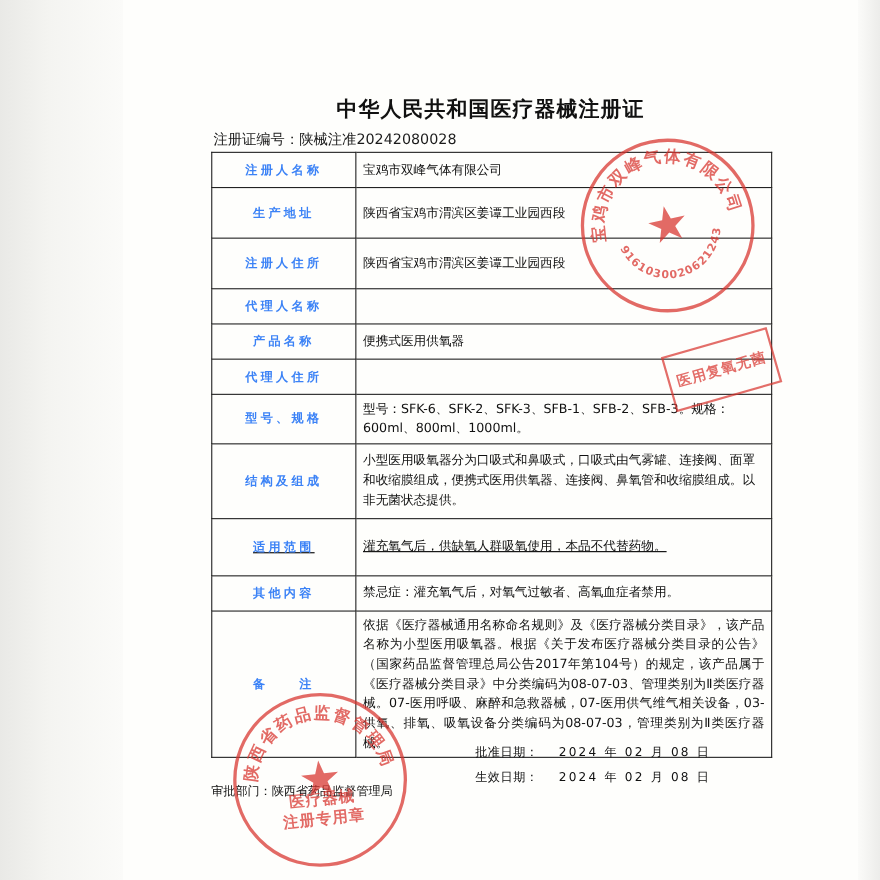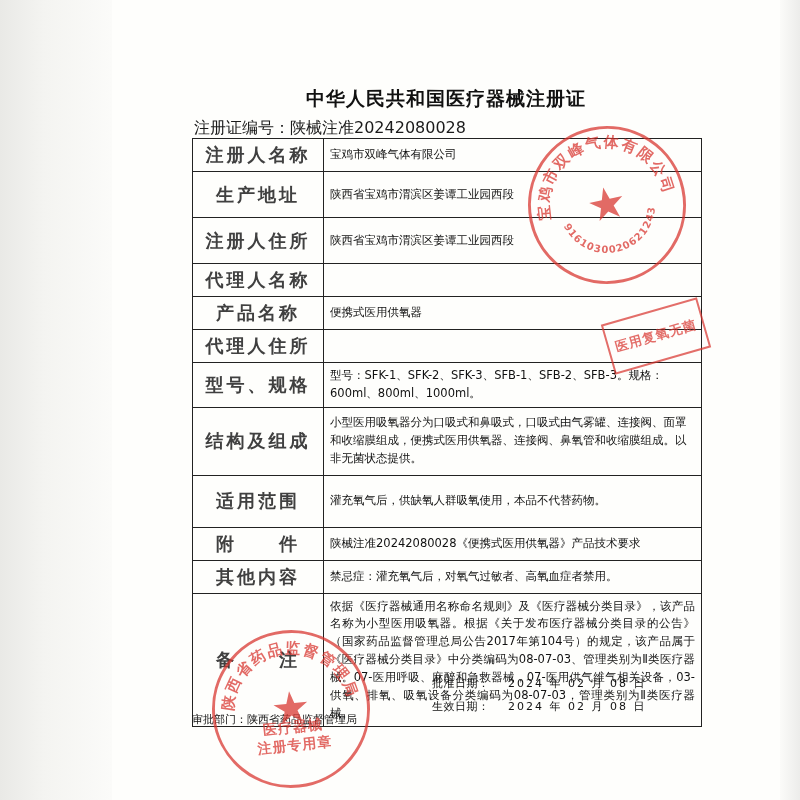--- a/index.html
+++ b/index.html
@@ -49,45 +49,45 @@
     font-size: 19px;
     font-weight: bold;
     letter-spacing: 1px;
     color: #111;
   }
   .reg-no {
     position: absolute;
     top: 118px;
     left: 82px;
     font-family: "DejaVu Sans", sans-serif;
-    font-size: 16px;
+    font-size: 13px;
     color: #1a1a1a;
   }
 
   table.cert {
     position: absolute;
     top: 138px;
     left: 80px;
     width: 510px;
     border-collapse: collapse;
     table-layout: fixed;
   }
   table.cert td {
     border: 1px solid #222;
     vertical-align: middle;
     padding: 4px 6px;
   }
   td.label {
     width: 118px;
     text-align: center;
     font-family: "DejaVu Sans", sans-serif;
-    font-size: 18px;
+    font-size: 11px;
     font-weight: bold;
     letter-spacing: 3px;
-    color: #404040;
+    color: #3b82f6;
     padding: 4px 2px;
   }
   td.value {
     font-family: "DejaVu Sans", sans-serif;
     font-size: 11.5px;
     color: #111;
     line-height: 1.55;
     padding-left: 8px;
   }
   .v-small {
@@ -100,21 +100,21 @@
     text-align: justify;
   }
   .v-mid {
     font-size: 9.5px;
     line-height: 1.5;
   }
   .row-h1 { height: 32px; }
   .row-h2 { height: 46px; }
   .row-h3 { height: 32px; margin-left: 36px; }
   .row-struct { height: 68px; }
-  .row-scope { height: 52px; }
+  .row-scope { height: 52px; text-decoration: underline; }
   .row-remark { height: 86px; }
 
   
   .footer {
     position: absolute;
     top: 676px;
     left: 80px;
     width: 520px;
     font-family: "DejaVu Sans", sans-serif;
     font-size: 11px;
@@ -262,33 +262,29 @@
         <tr class="row-h3">
           <td class="label">产品名称</td>
           <td class="value">便携式医用供氧器</td>
         </tr>
         <tr class="row-h3">
           <td class="label">代理人住所</td>
           <td class="value"></td>
         </tr>
         <tr class="row-h3">
           <td class="label">型号、规格</td>
-          <td class="value v-small">型号：SFK-1、SFK-2、SFK-3、SFB-1、SFB-2、SFB-3。规格：600ml、800ml、1000ml。</td>
+          <td class="value v-small">型号：SFK-6、SFK-2、SFK-3、SFB-1、SFB-2、SFB-3。规格：600ml、800ml、1000ml。</td>
         </tr>
         <tr class="row-struct">
           <td class="label">结构及组成</td>
           <td class="value v-mid">小型医用吸氧器分为口吸式和鼻吸式，口吸式由气雾罐、连接阀、面罩和收缩膜组成，便携式医用供氧器、连接阀、鼻氧管和收缩膜组成。以非无菌状态提供。</td>
         </tr>
         <tr class="row-scope">
           <td class="label">适用范围</td>
           <td class="value v-mid">灌充氧气后，供缺氧人群吸氧使用，本品不代替药物。</td>
-        </tr>
-        <tr class="row-h3">
-          <td class="label">附　　件</td>
-          <td class="value v-small">陕械注准20242080028《便携式医用供氧器》产品技术要求</td>
         </tr>
         <tr class="row-h3">
           <td class="label">其他内容</td>
           <td class="value v-small">禁忌症：灌充氧气后，对氧气过敏者、高氧血症者禁用。</td>
         </tr>
         <tr class="row-remark">
           <td class="label">备　　注</td>
           <td class="value v-xsmall">依据《医疗器械通用名称命名规则》及《医疗器械分类目录》，该产品名称为小型医用吸氧器。根据《关于发布医疗器械分类目录的公告》（国家药品监督管理总局公告2017年第104号）的规定，该产品属于《医疗器械分类目录》中分类编码为08-07-03、管理类别为Ⅱ类医疗器械。07-医用呼吸、麻醉和急救器械，07-医用供气维气相关设备，03-供氧、排氧、吸氧设备分类编码为08-07-03，管理类别为Ⅱ类医疗器械。</td>
         </tr>
       </tbody>

